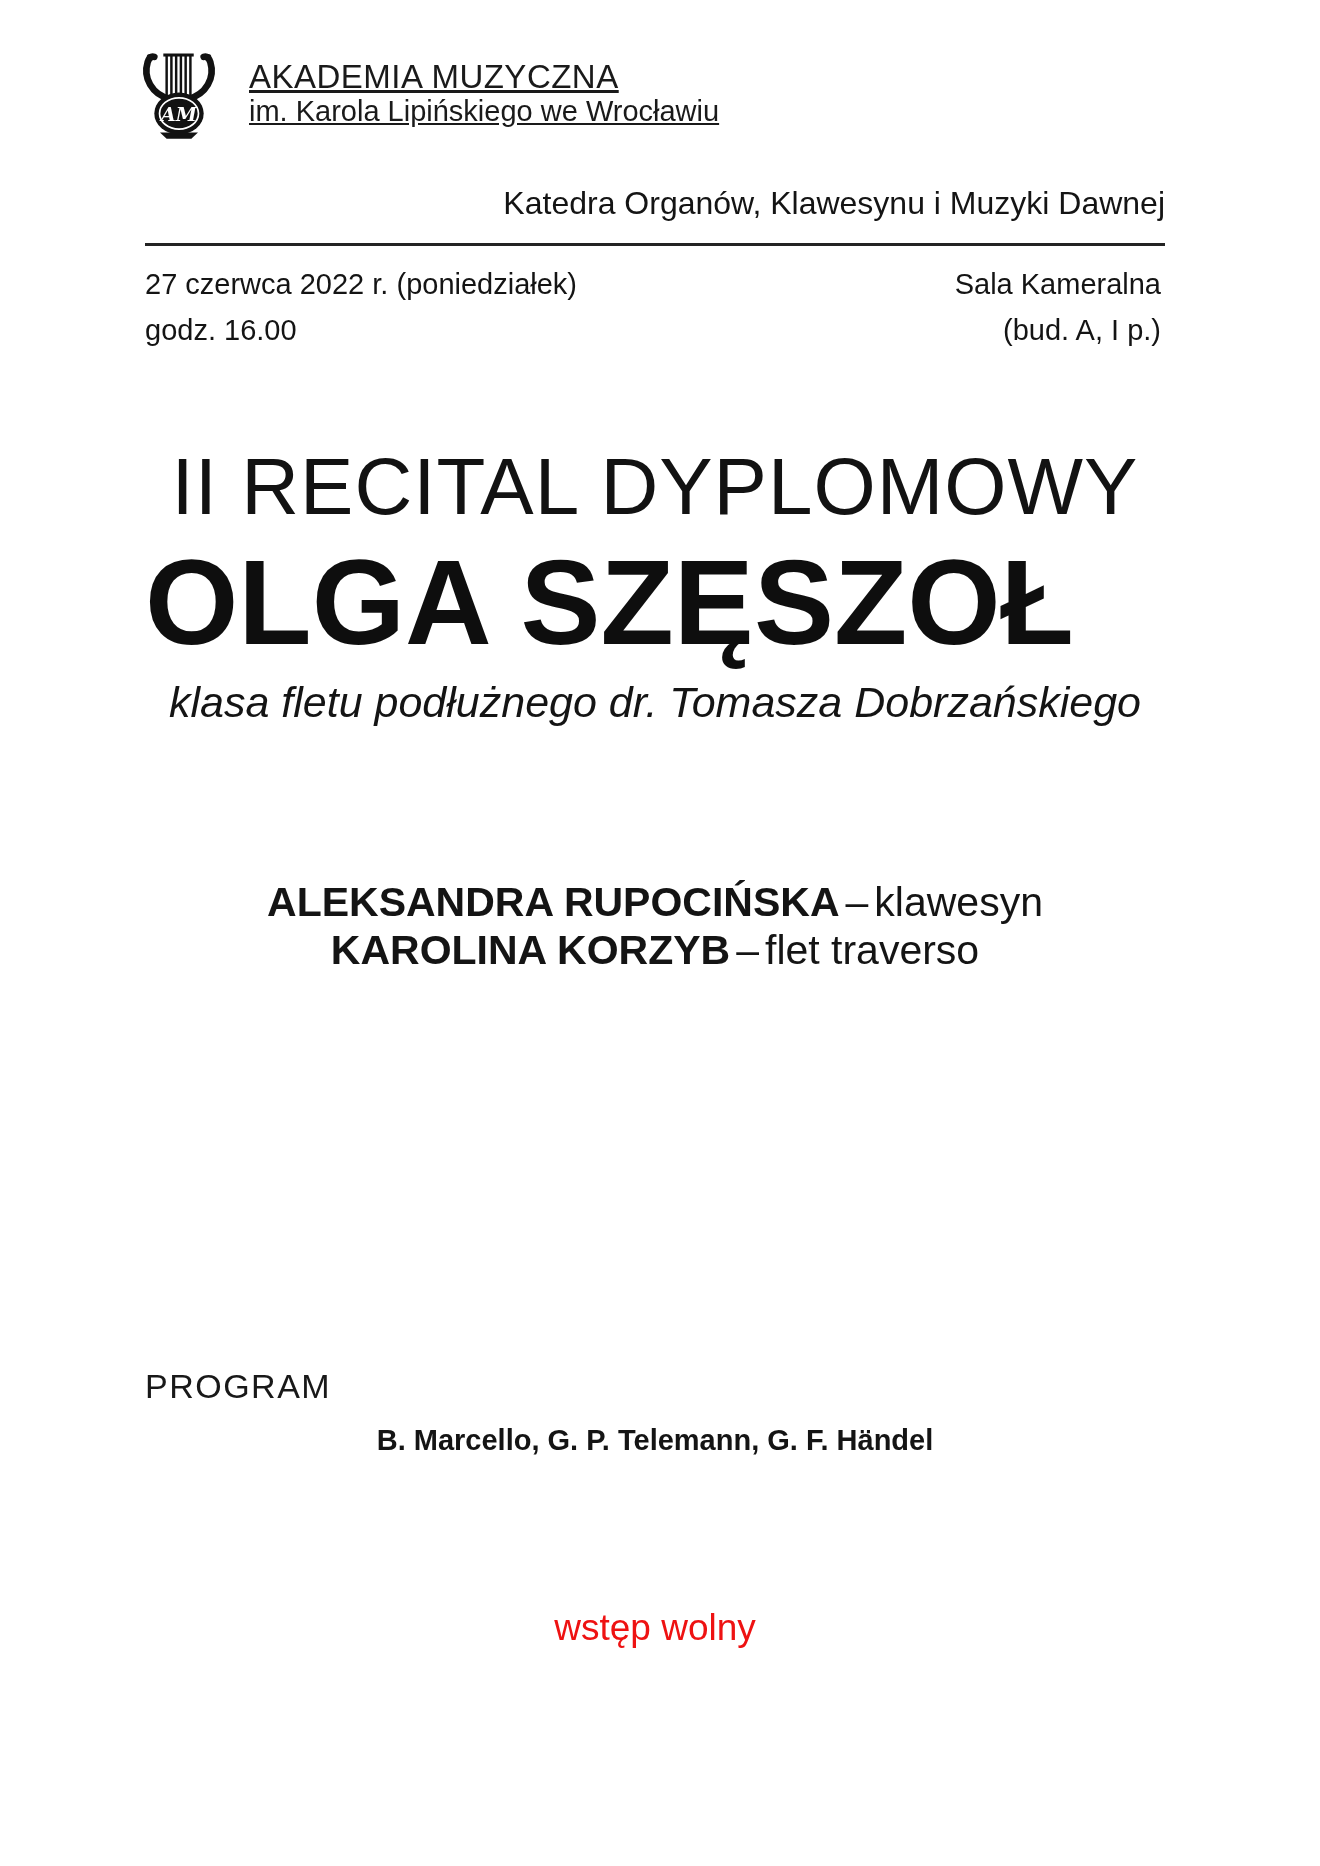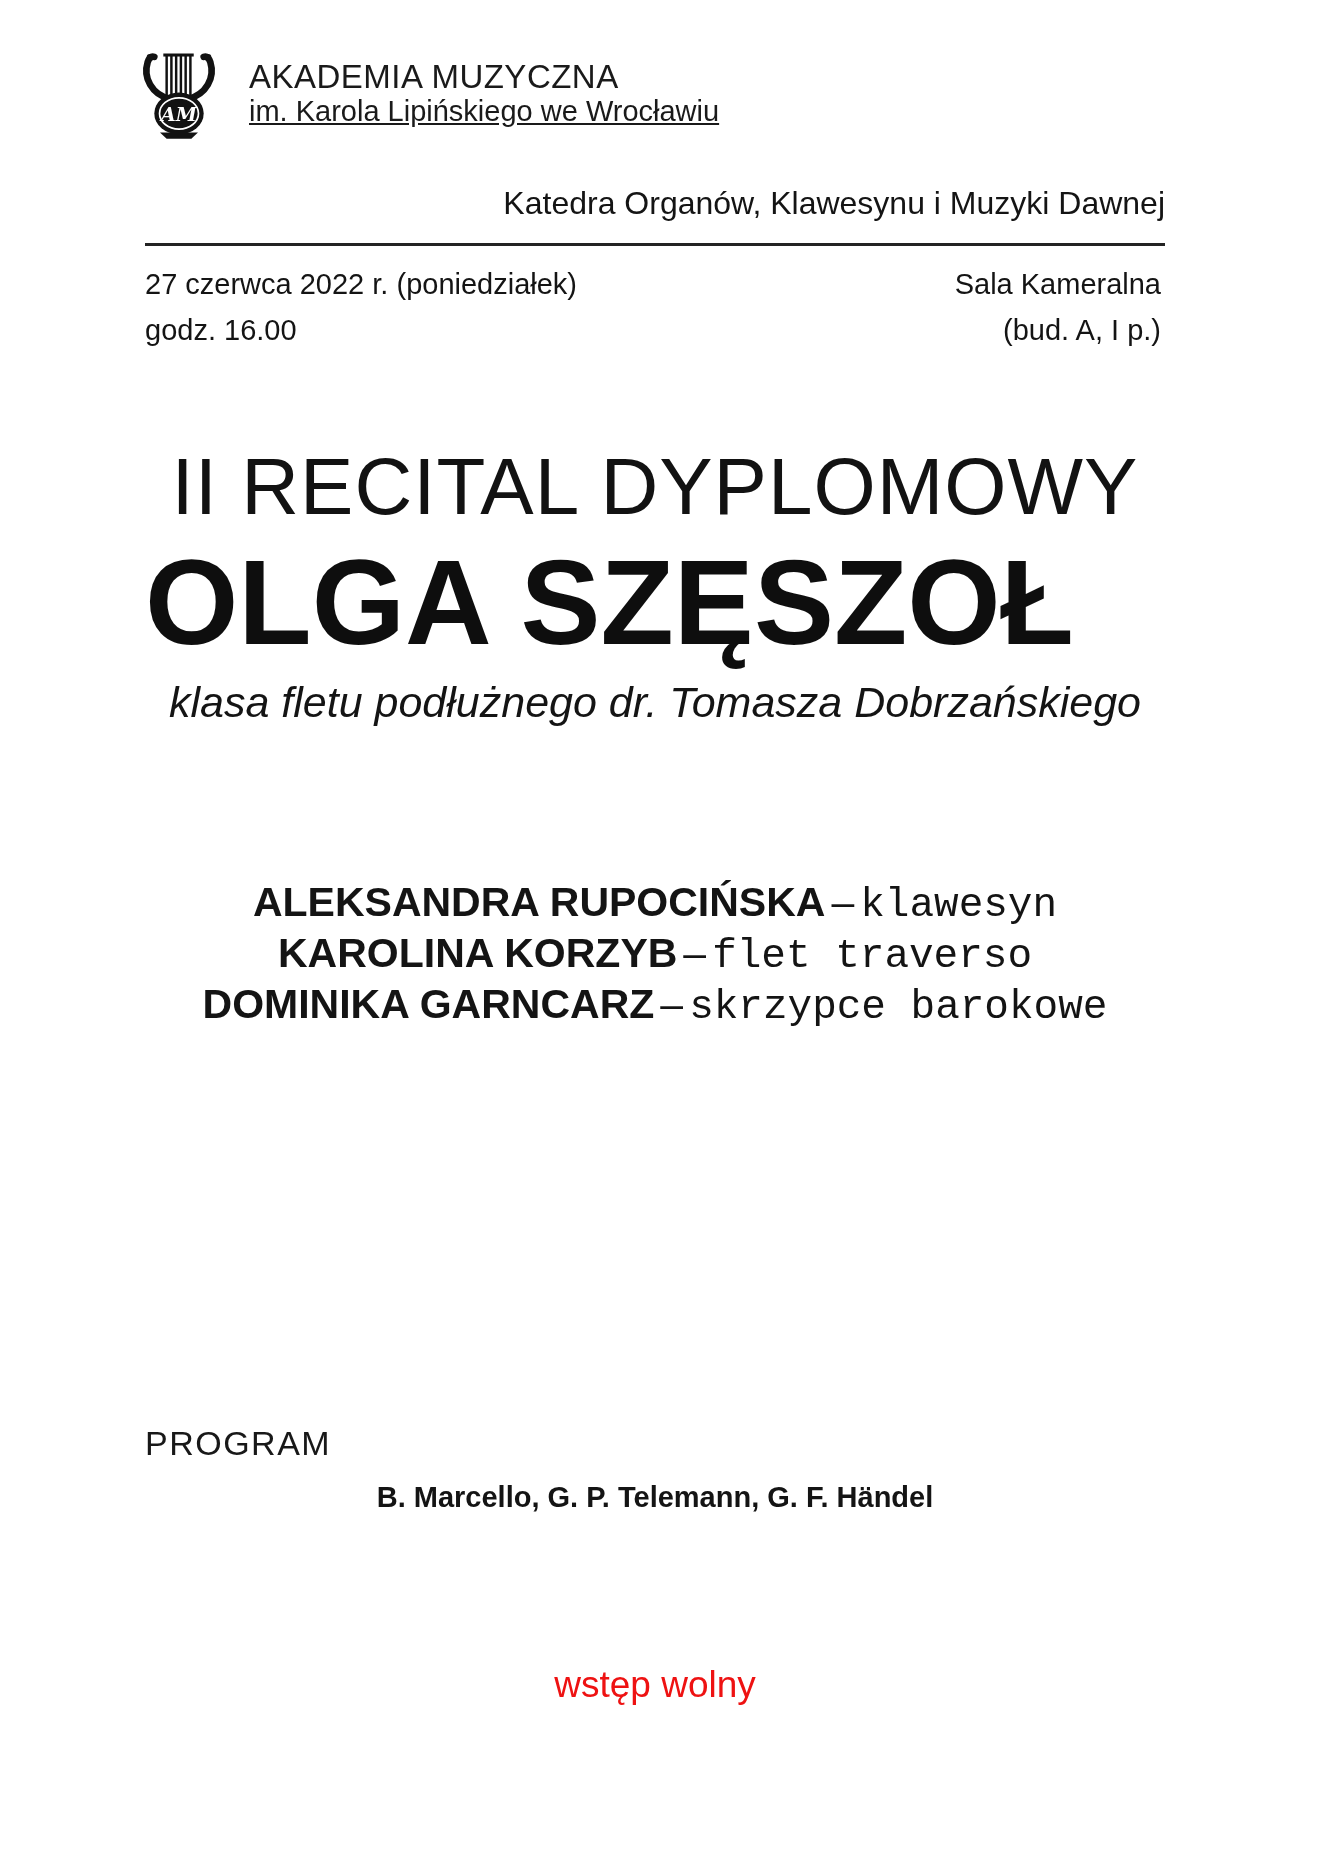--- a/index.html
+++ b/index.html
@@ -15,21 +15,21 @@
     box-sizing: border-box;
     padding: 46px 155px 0 145px;
   }
 
   
   .header-row { display: flex; align-items: flex-start; }
   .logo-wrap { width: 96px; height: 95px; flex: 0 0 auto; margin-left: -14px; }
   .org-block { margin-left: 22px; padding-top: 12px; }
   .org-name {
     font-size: 33px; line-height: 38px; letter-spacing: 0.5px;
-    color: #1a1a1a; white-space: nowrap;
+    color: #1a1a1a; white-space: nowrap; text-decoration: underline;
   }
   .org-subtitle { font-size: 29px; line-height: 30px; color: #1a1a1a; white-space: nowrap; text-decoration: underline; }
 
   .department {
     margin-top: 46px;
     text-align: right;
     font-size: 32px; line-height: 32px;
     color: #141414;
   }
 
@@ -76,21 +76,21 @@
     line-height: 52px;
     color: #141414;
     white-space: nowrap;
   }
 
   
   .ensemble { margin-top: 150px; text-align: center; }
   .ensemble-line { font-size: 41px; line-height: 48px; white-space: nowrap; }
   .ensemble-line .name { font-weight: 700; }
   .ensemble-line .sep { font-weight: 400; margin: 0 6px; }
-  .ensemble-line .instr { font-weight: 400; font-family: Liberation Mono, monospace; }
+  .ensemble-line .instr { font-weight: 400; }
 
   
   .program-heading {
     margin-top: 394px;
     font-size: 34px; line-height: 36px;
     letter-spacing: 1.5px;
     color: #181818;
   }
   .composers {
     margin-top: 18px;
@@ -158,23 +158,20 @@
   <div class="soloist-name">OLGA SZĘSZOŁ</div>
   <div class="class-line">klasa fletu podłużnego dr. Tomasza Dobrzańskiego</div>
 
   <div class="ensemble">
     <div class="ensemble-line">
       <span class="name">ALEKSANDRA RUPOCIŃSKA</span><span class="sep">–</span><span class="instr">klawesyn</span>
     </div>
     <div class="ensemble-line">
       <span class="name">KAROLINA KORZYB</span><span class="sep">–</span><span class="instr">flet traverso</span>
     </div>
-    <div class="ensemble-line">
-      <span class="name">DOMINIKA GARNCARZ</span><span class="sep">–</span><span class="instr">skrzypce barokowe</span>
-    </div>
   </div>
 
   <div class="program-heading">PROGRAM</div>
   <div class="composers">B. Marcello, G. P. Telemann, G. F. Händel</div>
 
   <div class="admission">wstęp wolny</div>
 
 </div>
 
 </body></html>

